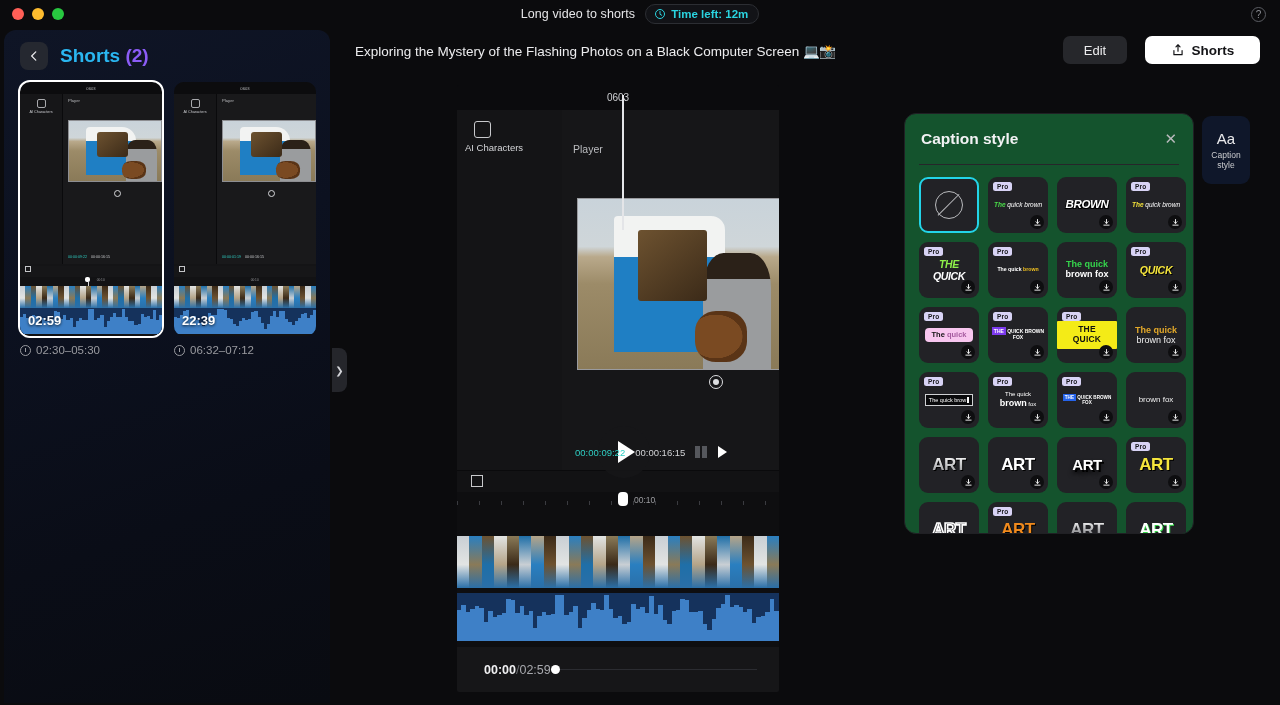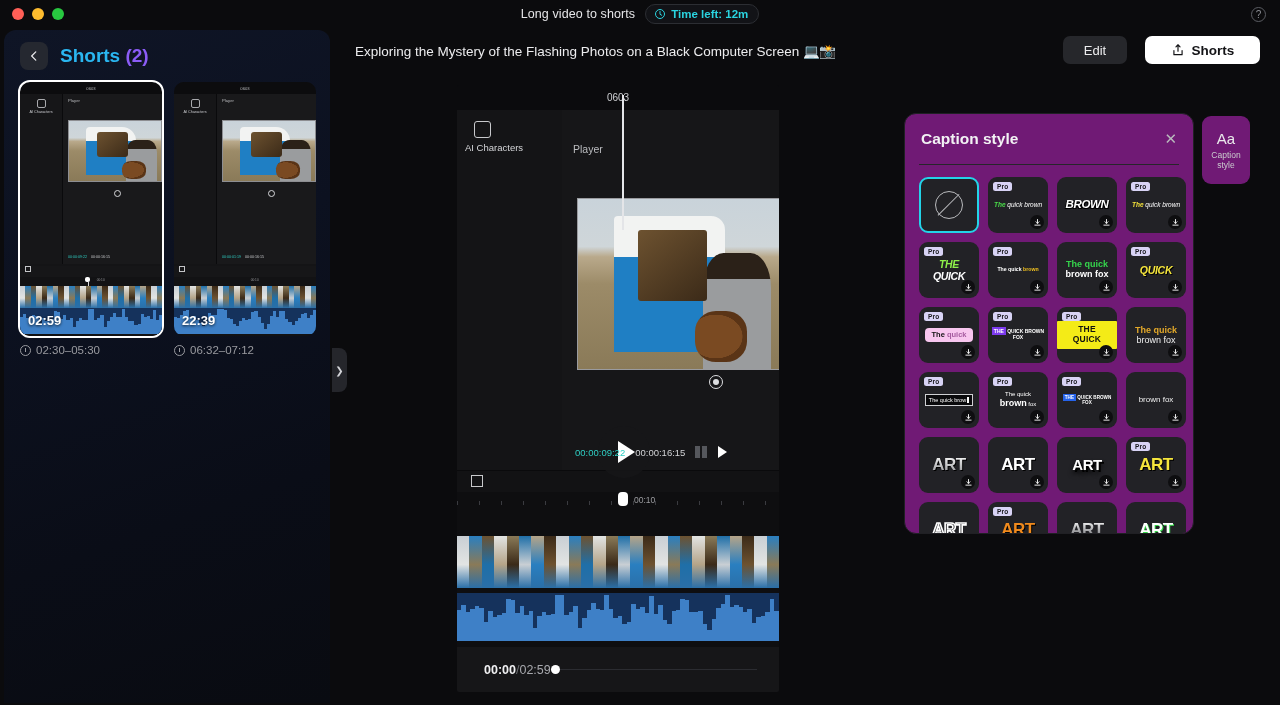--- a/index.html
+++ b/index.html
@@ -206,21 +206,21 @@
   }
   .ed-bottom .t1 { font-size: 12.5px; color: #f0f0f2; font-weight: bold; }
   .ed-bottom .sl { font-size: 12.5px; color: #6a6c71; }
   .ed-bottom .t2 { font-size: 12.5px; color: #a7a8ad; }
   .ed-bottom .knob { width: 9px; height: 9px; border-radius: 50%; background: #fff; }
   .ed-bottom .bar { flex: 1; height: 1.5px; background: #2b2c31; margin-right: 22px; }
 
   
   .cap-panel {
     position: absolute; left: 904px; top: 113px; width: 290px; height: 421px;
-    background: #701a75; border-radius: 12px; border: 1px solid #202024;
+    background: #14532d; border-radius: 12px; border: 1px solid #202024;
     overflow: hidden;
   }
   .cap-head { height: 50px; display: flex; align-items: center; padding: 0 16px; }
   .cap-head .h { font-size: 15.5px; font-weight: bold; color: #f2f2f4; flex: 1; }
   .cap-close { color: #b9babd; font-size: 15px; }
   .cap-div { height: 1px; background: #26262a; margin: 0 14px; }
   .cap-grid {
     display: grid; grid-template-columns: repeat(4, 60px); gap: 9px;
     padding: 12px 14px 0 14px;
   }
@@ -304,21 +304,21 @@
     filter: drop-shadow(1.5px 1.5px 0 #000); }
   .s-art-fade { font-size: 17px; font-weight: bold; letter-spacing: -.5px;
     background: linear-gradient(180deg,#fff 0%, #5a5b60 100%);
     -webkit-background-clip: text; background-clip: text; color: transparent; }
   .s-art-green { font-size: 17px; font-weight: bold; color: #fff; letter-spacing: -.5px;
     filter: drop-shadow(1.5px 1.5px 0 #36d94a); }
 
   
   .rail {
     position: absolute; left: 1202px; top: 116px; width: 48px; height: 68px;
-    background: #701a75; border-radius: 9px;
+    background: #0f172a; border-radius: 9px;
     display: flex; flex-direction: column; align-items: center; justify-content: center; gap: 3px;
   }
   .rail .aa { font-size: 15px; color: #e9e9eb; }
   .rail .rl { font-size: 8.5px; color: #cacbce; line-height: 10px; text-align: center; }
 
   
   .strip { display: flex; height: 100%; }
   .strip i { display: block; flex: 1 0 auto; height: 100%; }
   .wave { display: flex; align-items: flex-end; height: 100%; width: 100%; }
   .wave i { display: block; flex: 1 0 auto; background: #3e80c7; }

